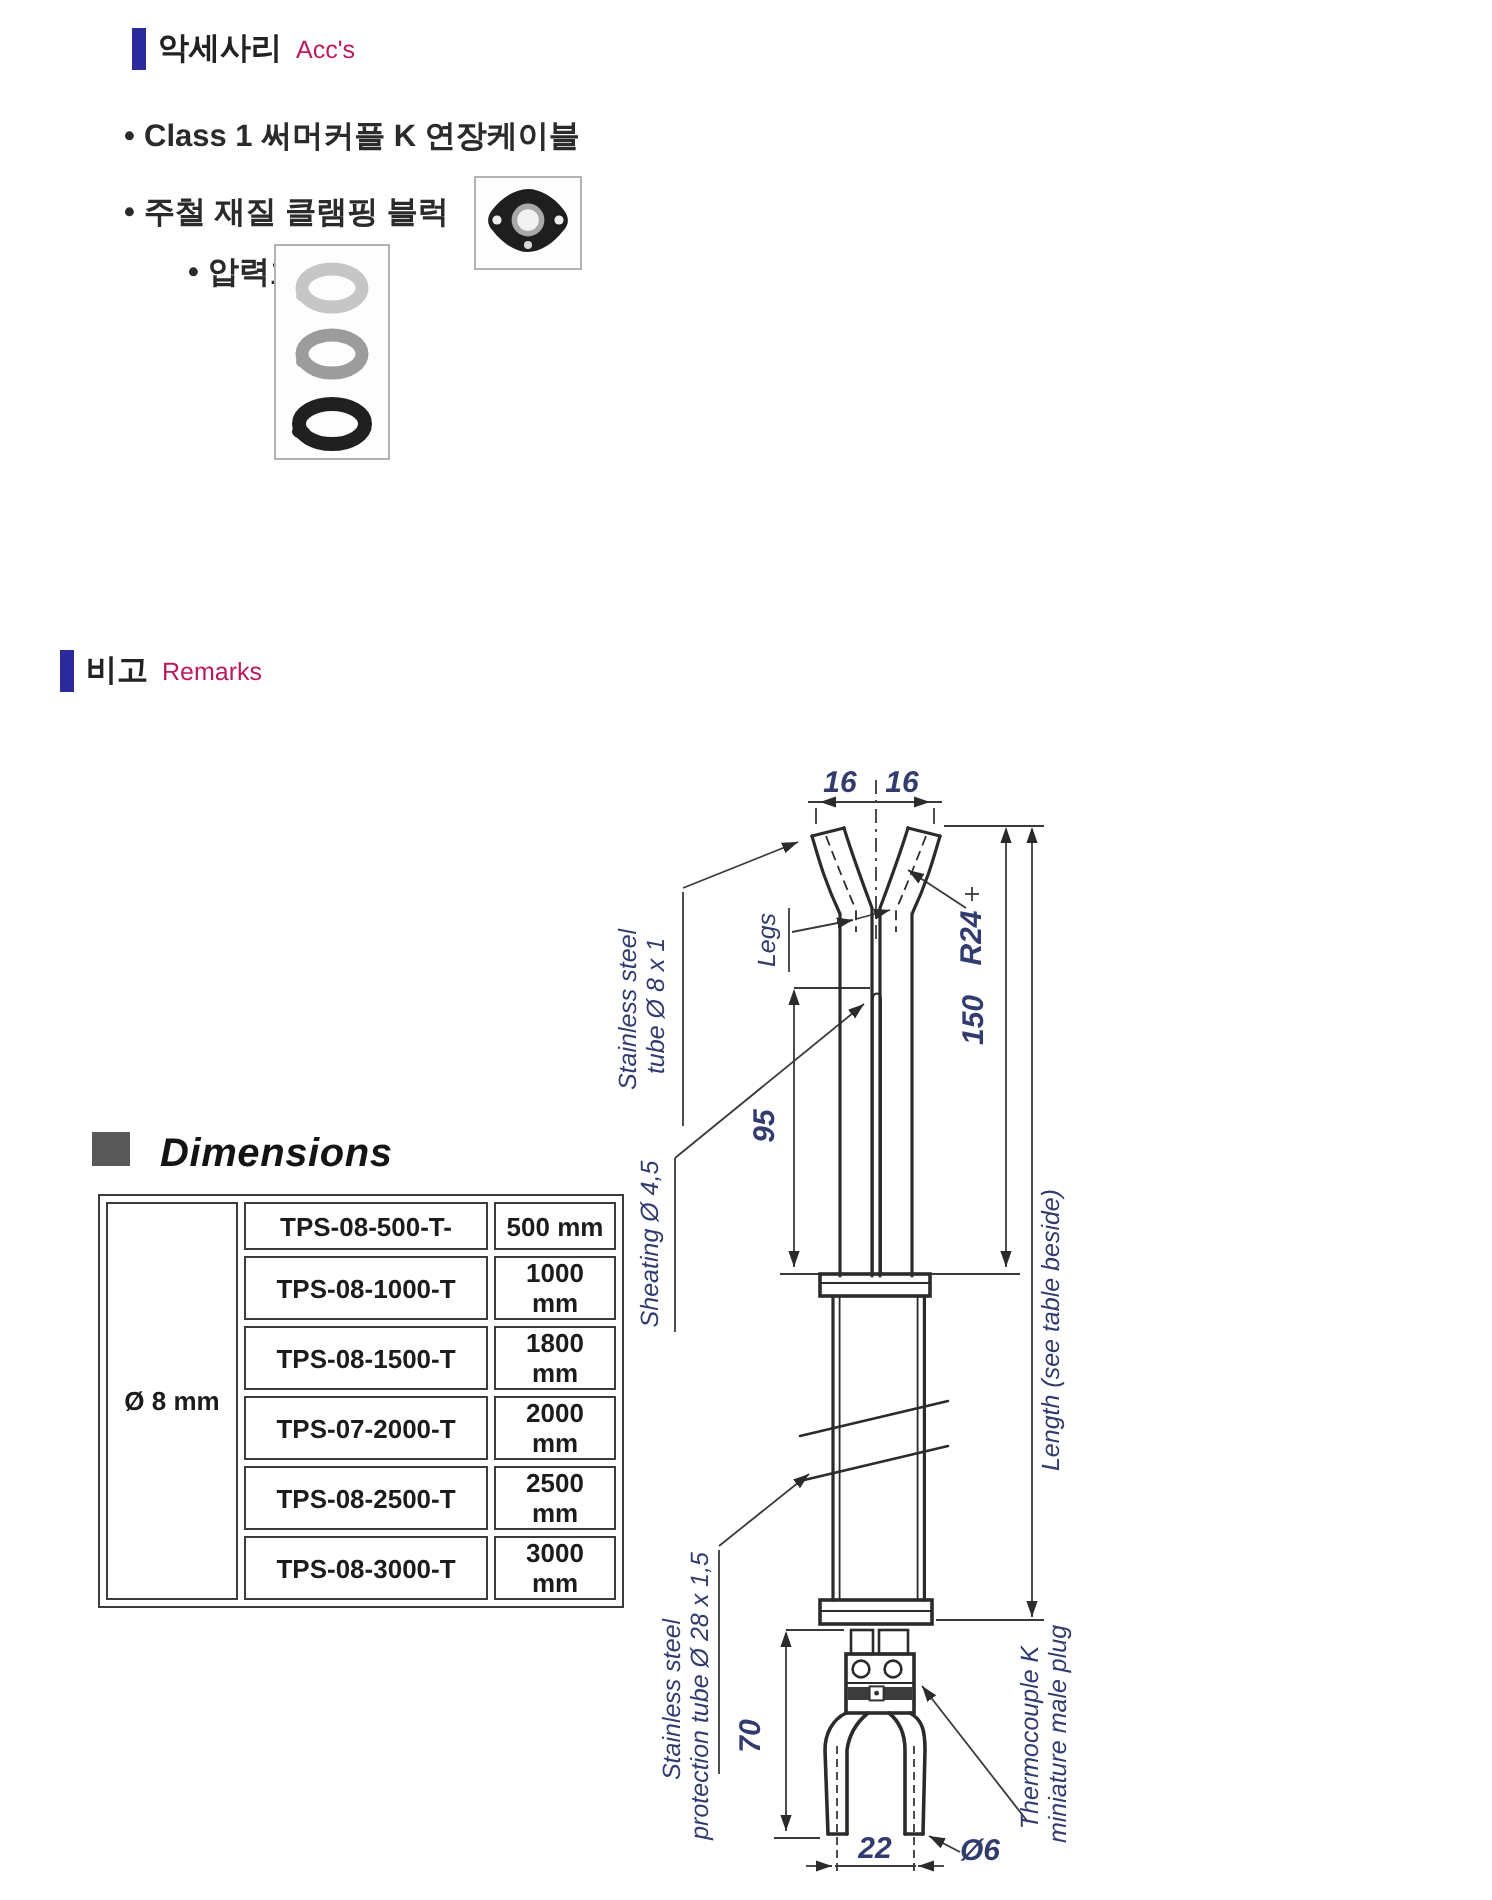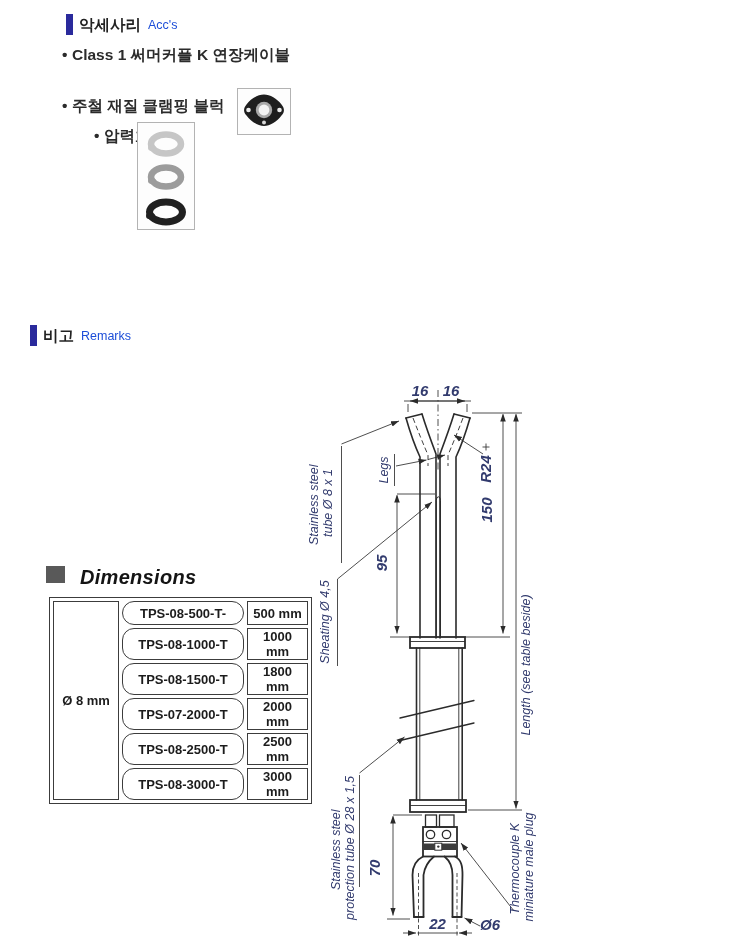--- a/index.html
+++ b/index.html
@@ -5,52 +5,52 @@
   html,body{margin:0;padding:0;}
   body{
     width:746px;height:950px;position:relative;background:#ffffff;
     font-family:"Liberation Sans",sans-serif;overflow:hidden;color:#2b2b2b;
   }
   .abs{position:absolute;}
   
   .sec-head{display:flex;align-items:flex-start;}
   .sec-bar{width:7px;height:21px;background:#2a2a9c;margin-right:6px;}
   .sec-ko{font-size:15.5px;font-weight:bold;color:#222;line-height:21px;}
-  .sec-en{font-size:12.5px;color:#1d4ed8;margin-left:7px;line-height:23px;}
+  .sec-en{font-size:12.5px;color:#be185d;margin-left:7px;line-height:23px;}
   
   .blt-line{position:absolute;left:62px;font-size:15.5px;font-weight:bold;color:#2b2b2b;white-space:nowrap;}
   .blt{display:inline-block;width:10px;}
   
   .photo-box{position:absolute;background:#fdfdfd;border:1px solid #b3b3b3;}
   
   .dim-title{position:absolute;left:46px;top:566px;display:flex;}
   .dim-sq{width:19px;height:17px;background:#595959;margin-right:15px;}
   .dim-txt{font-size:20px;font-weight:bold;font-style:italic;color:#141414;letter-spacing:.3px;}
   
   table.dims{position:absolute;left:49px;top:597px;border-collapse:separate;border-spacing:3px;
     border:1.5px solid #3c3c3c;background:#fff;}
   table.dims td{border:1.5px solid #3c3c3c;text-align:center;vertical-align:middle;
     font-size:13px;font-weight:bold;color:#1c1c1c;height:22px;padding:0 2px;}
   td.c-dia{width:60px;}
-  td.c-model{width:116px;border-radius:12px;}
+  td.c-model{width:116px;}
   td.c-len{width:55px;}
   
   .dimnum{font-family:"Liberation Sans",sans-serif;font-style:italic;font-weight:bold;font-size:15px;fill:#323b6e;}
   .lbl{font-family:"Liberation Sans",sans-serif;font-style:italic;font-size:12.5px;fill:#323b6e;}
 </style>
 </head>
 <body>
 
 <div class="abs sec-head" style="left:30px;top:14px;margin-left:36px;">
   <div class="sec-bar"></div>
   <div class="sec-ko">악세사리</div>
   <div class="sec-en">Acc's</div>
 </div>
 
-<div class="blt-line" style="top:45px;"><span class="blt">•</span><span>Class 1 써머커플 K 연장케이블</span></div>
+<div class="blt-line" style="top:58px;"><span class="blt">•</span><span>Class 1 써머커플 K 연장케이블</span></div>
 <div class="blt-line" style="top:96px;"><span class="blt">•</span><span>주철 재질 클램핑 블럭</span></div>
 <div class="blt-line" style="top:126px;margin-left:32px;"><span class="blt">•</span><span>압력호스</span></div>
 
 <div class="photo-box" style="left:237px;top:88px;width:52px;height:45px;">
   <svg width="52" height="45" viewBox="0 0 52 45">
     <path d="M26,5.5 C32,5.5 39,9.5 43.5,15.5 C46.5,19 47,23 43.5,26.5 C39,32.5 32,37 26,37 C20,37 13,32.5 8.5,26.5 C5,23 5.5,19 8.5,15.5 C13,9.5 20,5.5 26,5.5 Z" fill="#1e1e1e"></path>
     <circle cx="26" cy="21" r="8.2" fill="#a8a8a8"></circle>
     <circle cx="26" cy="21" r="5.4" fill="#f2f2f2"></circle>
     <circle cx="10.5" cy="21" r="2.3" fill="#ececec"></circle>
     <circle cx="41.5" cy="21" r="2.3" fill="#ececec"></circle>

